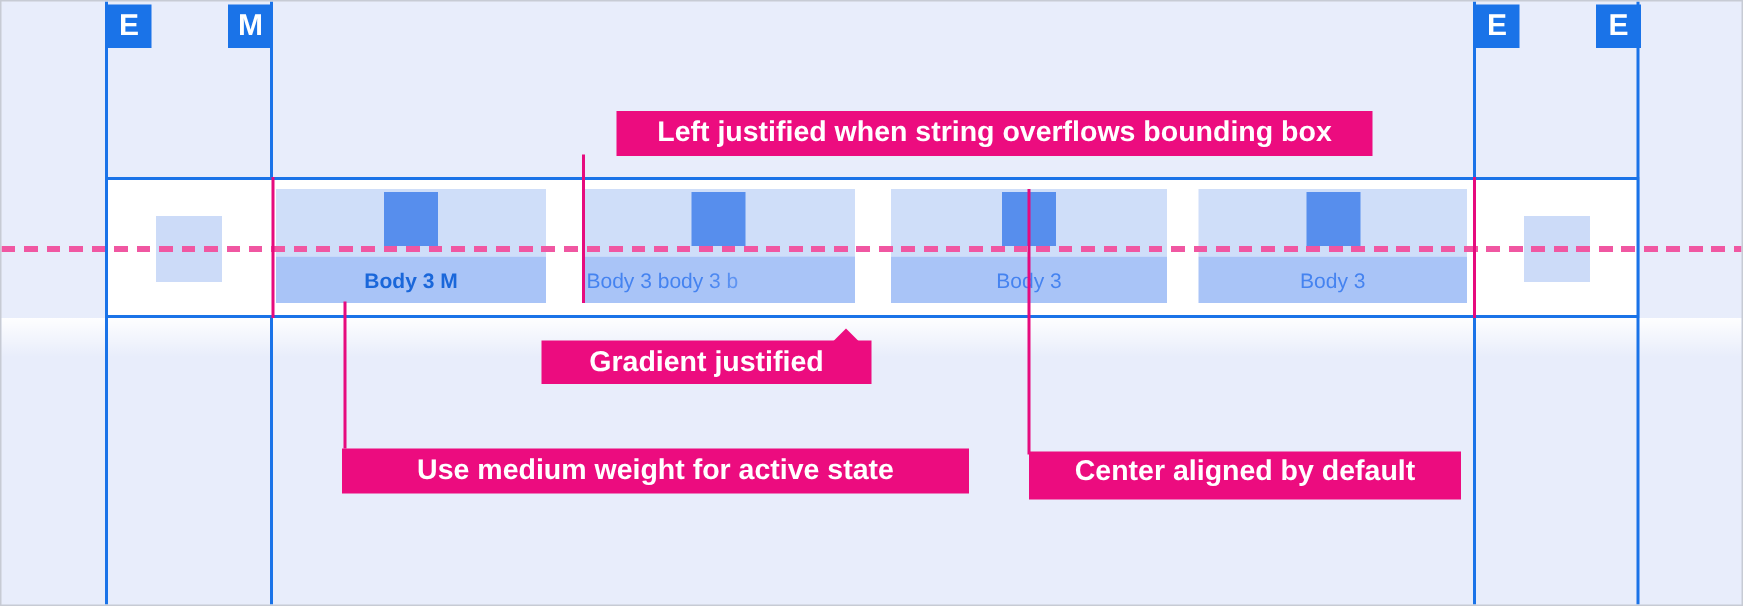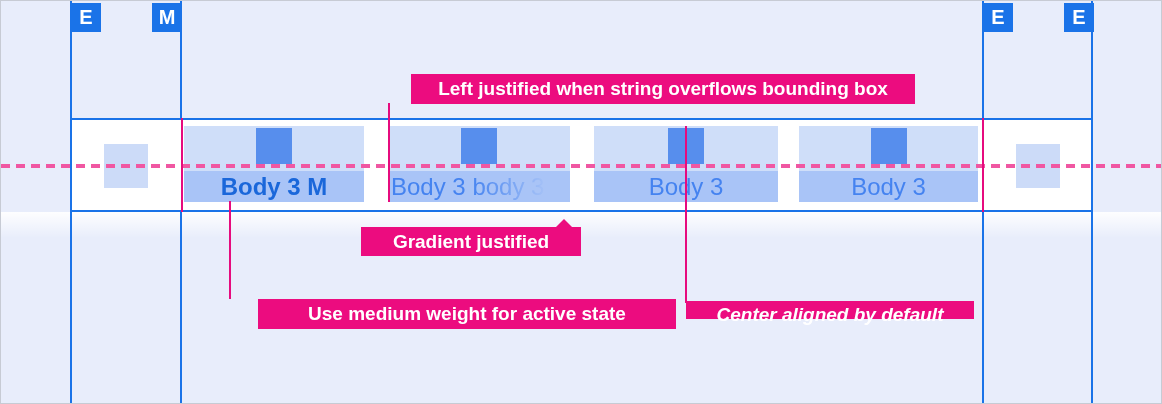--- a/index.html
+++ b/index.html
@@ -45,21 +45,21 @@
   #tab-2 { left:387px; width:182px; }
   #tab-3 { left:593px; width:184px; }
   #tab-4 { left:798px; width:179px; }
   .tab-top { position:relative; height:45px; background:#cfdef9; }
   .tab-icon {
     position:absolute; left:50%; margin-left:-18px; top:2px;
     width:36px; height:36px; background:#578eed;
   }
   .tab-label {
     position:relative; height:31px; background:#a9c4f7;
-    font-size:24px; color:#4583f0;
+    font-size:14px; color:#4583f0;
     display:flex; align-items:center; justify-content:center;
     white-space:nowrap; overflow:hidden;
   }
   #tab-1 .tab-label { font-weight:bold; color:#1a67da; }
   #tab-2 .tab-label { justify-content:flex-start; padding-left:3px; }
   .fade-overlay {
     position:absolute; right:0; top:0; height:100%; width:100px;
     background:linear-gradient(90deg, rgba(169,196,247,0), #a9c4f7 78%);
   }
 
@@ -90,22 +90,22 @@
 
   
   .plabel {
     position:absolute; background:#ec0c7f; color:#ffffff;
     font-weight:bold; font-size:19px; height:30px; line-height:30px;
     padding:0 12px; white-space:nowrap; text-align:center;
     box-sizing:border-box; z-index:9;
   }
   #label-left-justified { left:388px; top:73px;  min-width:504px;margin-left:22px; }
   #label-gradient       { left:360px; top:226px; min-width:220px; height:29px; line-height:29px; }
-  #label-medium-weight  { left:227px; top:298px; min-width:418px;margin-left:30px; }
-  #label-center-aligned { left:685px; top:300px; min-width:288px; height:18px; line-height:28px;font-style:italic; }
+  #label-medium-weight  { left:227px; top:298px; min-width:418px; }
+  #label-center-aligned { left:685px; top:300px; min-width:288px; height:32px; line-height:28px; }
 
   .arrow-up {
     position:absolute; right:8px; top:-8px; width:0; height:0;
     border-left:9px solid transparent; border-right:9px solid transparent;
     border-bottom:9px solid #ec0c7f;
   }
 </style>
 </head>
 <body>
 

